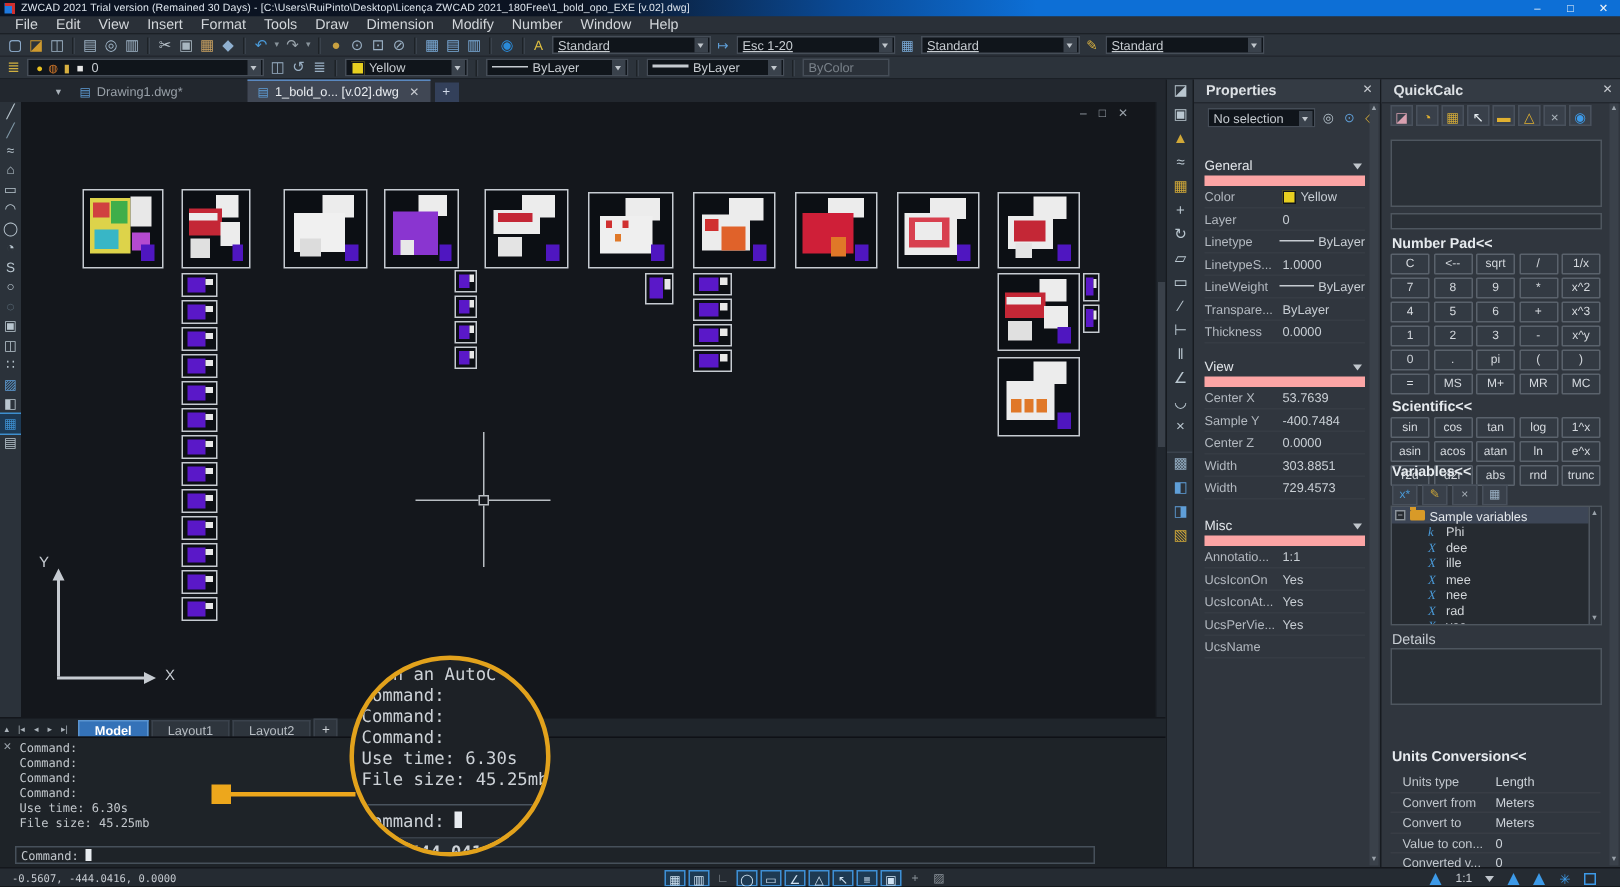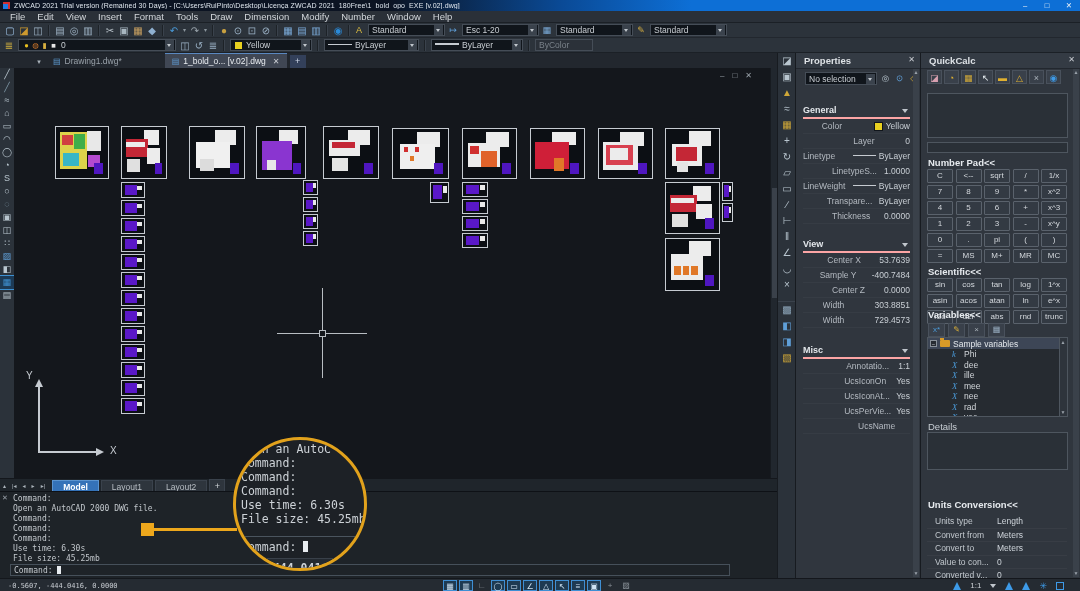--- a/index.html
+++ b/index.html
@@ -27,21 +27,21 @@
     border-bottom:1px solid #1b2026;display:flex;align-items:center;padding:0 2px;box-sizing:border-box;}
   .tbicon{display:inline-block;width:14px;height:13px;line-height:13px;text-align:center;font-size:10px;}
   .tbicon.tiny{width:7px;font-size:6px;}
   .tbsep{display:inline-block;width:1px;height:11px;background:#1d2227;border-right:1px solid #3a424c;margin:0 3px;}
   .combo{display:flex;align-items:center;height:12px;background:#10151b;border:1px solid #454d57;
     margin:0 2px;padding:0 1px 0 3px;box-sizing:border-box;}
   .combo .cval{flex:1;font-size:8.5px;color:#c8cdd2;white-space:nowrap;overflow:hidden;}
   .combo .carr{width:9px;height:10px;background:#3a424c;margin-left:2px;position:relative;}
   .combo .carr:after{content:"";position:absolute;left:2px;top:4px;border:2.5px solid transparent;border-top:3px solid #c0c6cc;}
   .cicon{display:inline-block;width:12px;text-align:center;font-size:9px;margin-right:1px;}
-  .stylecombo{width:77px;}
+  .stylecombo{width:106px;text-decoration:underline;}
   .lic{display:inline-block;width:9px;text-align:center;font-size:7.5px;}
   .ltline{display:none;width:24px;height:1px;background:#c6cbd1;margin:0 3px 2px 0;vertical-align:middle;}
   .swatch{display:none;width:7px;height:7px;margin-right:3px;vertical-align:-1px;border:1px solid #10151b;}
 
   
   #doctabs{position:absolute;left:0;top:53px;width:1080px;height:15px;background:#22272e;
     display:flex;align-items:flex-end;}
   #dt-drop{width:14px;height:13px;line-height:13px;text-align:center;font-size:7px;color:#aab2ba;margin-left:32px;}
   .dtab{display:flex;align-items:center;height:14px;padding:0 7px;font-size:8.5px;color:#98a0a8;gap:4px;}
   .dtab .picon{font-size:8px;color:#5f9fd8;}
@@ -88,23 +88,23 @@
   .vscroll .arr{position:absolute;left:0;width:6px;height:7px;color:#9aa2aa;font-size:5px;line-height:7px;text-align:center;}
   .vscroll .arr.up{top:0;}
   .vscroll .arr.dn{bottom:0;}
 
   
   #p-combo{position:absolute;left:7px;top:19px;width:72px;height:13px;}
   #p-combo .cval{font-size:8.5px;}
   #p-hicons{position:absolute;left:84px;top:19px;display:flex;gap:3px;}
   #p-hicons span{width:11px;height:12px;line-height:12px;text-align:center;font-size:8.5px;}
   .psec{position:absolute;left:7px;right:10px;}
-  .psechead{height:12px;border-bottom:2px solid #fca5a5;font-size:9px;font-weight:bold;color:#e2e6ea;position:relative;}
+  .psechead{height:12px;border-bottom:7px solid #fca5a5;font-size:9px;font-weight:normal;color:#e2e6ea;position:relative;}
   .psechead:after{content:"";position:absolute;right:2px;top:4px;border:3px solid transparent;border-top:4px solid #c0c6cc;}
-  .prow{display:flex;align-items:center;height:14px;border-bottom:1px solid rgba(255,255,255,0.03);font-size:8.5px;justify-content:flex-end;}
+  .prow{display:flex;align-items:center;height:14px;border-bottom:1px solid rgba(255,255,255,0.03);font-size:8.5px;}
   .prow .plabel{width:52px;color:#b4bac1;white-space:nowrap;overflow:hidden;}
   .prow .pvalue{color:#c9cfd5;white-space:nowrap;}
 
   
   .qlabel{position:absolute;left:7px;font-size:9.5px;font-weight:bold;color:#e6eaee;}
   #q-icons{position:absolute;left:6px;top:17px;display:flex;gap:2px;}
   #q-icons span{width:15px;height:14px;line-height:14px;text-align:center;font-size:9px;background:#39404a;border:1px solid #49515c;box-sizing:border-box;}
   .qbox{position:absolute;left:6px;width:141px;background:#2a3037;border:1px solid #4e565f;box-sizing:border-box;}
   .qgrid{position:absolute;left:6px;display:grid;grid-template-columns:repeat(5,26px);gap:2px 2.5px;}
   .qbtn{height:12px;line-height:12px;text-align:center;font-size:8px;color:#d5d9de;background:#333a43;border:1px solid #5a626c;border-radius:1px;box-sizing:content-box;}
@@ -869,21 +869,20 @@
         <span class="ltab">Layout2</span>
       </span>
     <span id="lt-add">+</span>
   </div>
 
   <div id="commandarea">
     <span id="cmd-close">✕</span>
     <div id="cmd-hist">
 
     <div>Command:</div>
-        <div>Open an AutoCAD 2000 DWG file.</div>
         <div>Command:</div>
         <div>Command:</div>
         <div>Command:</div>
         <div>Use time: 6.30s</div>
         <div>File size: 45.25mb</div>
       </div>
     <div id="cmd-input">
       <span>Command:</span> <span class="caret"></span>
     </div>
   </div>

